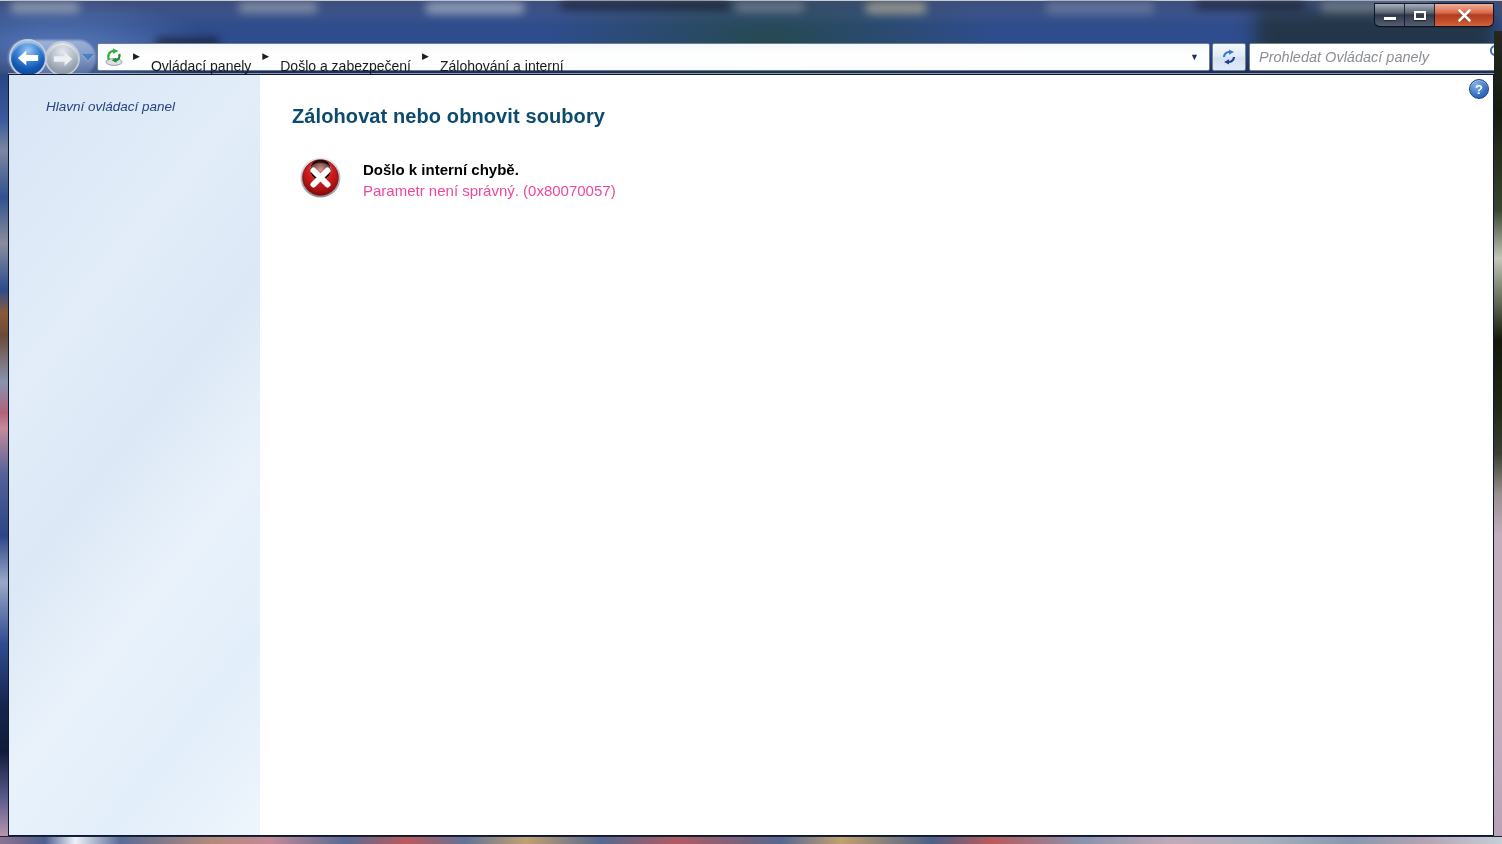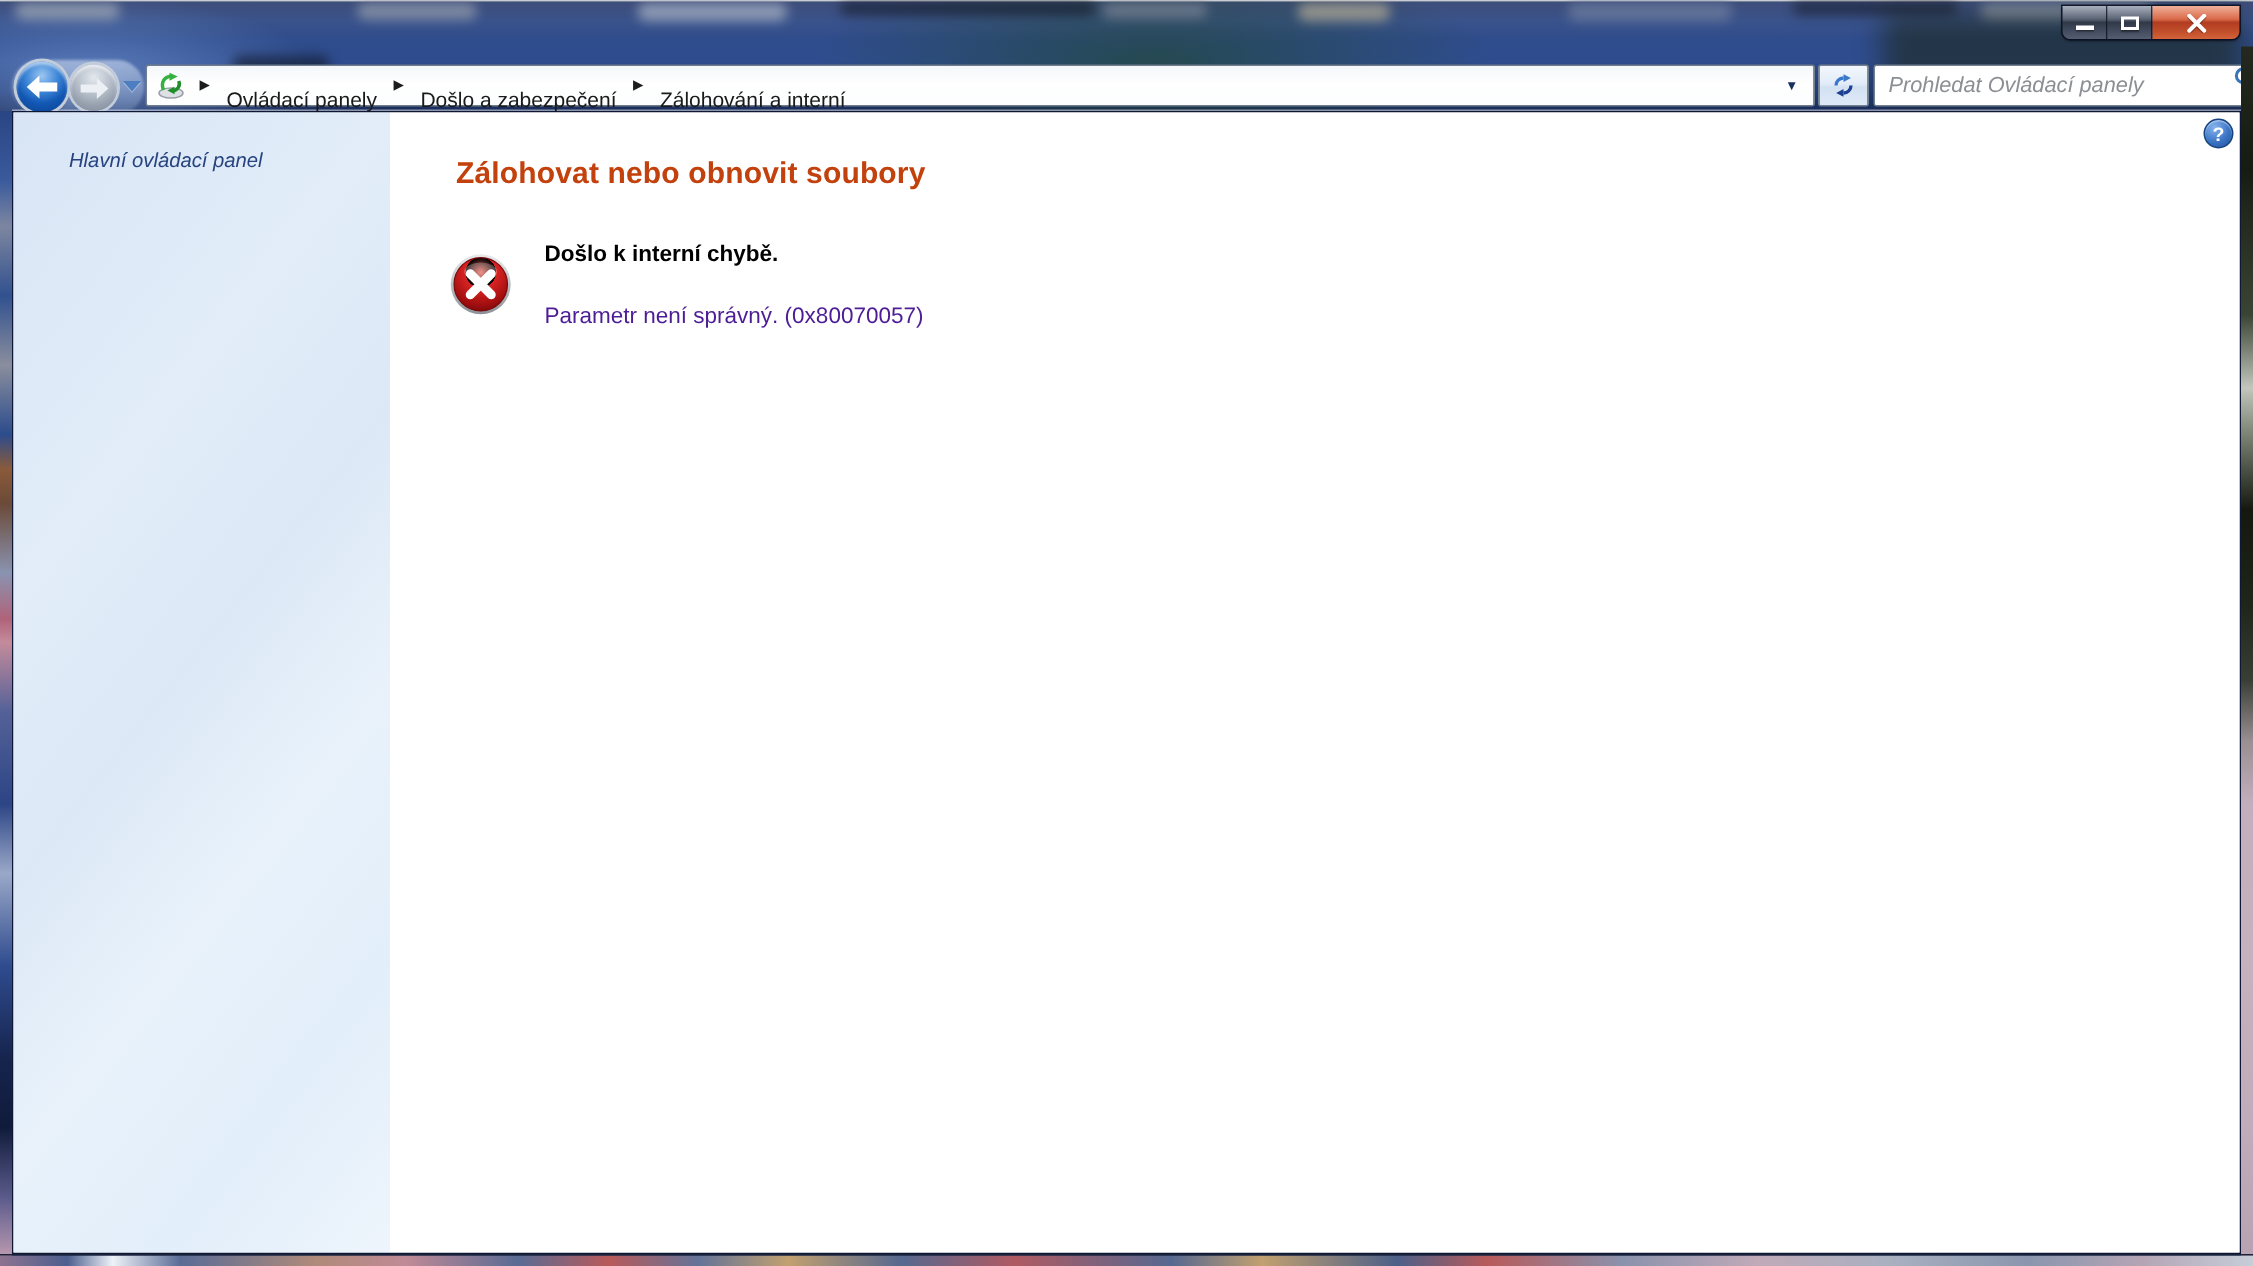--- a/index.html
+++ b/index.html
@@ -94,30 +94,30 @@
   .search input::placeholder { color:#8b8f94; font-style:italic; }
   .search .mag { width:30px; display:flex; align-items:center; justify-content:center; }
 
   
   .client { position:absolute; left:8px; top:74px; width:1486px; height:762px;
     border:1px solid #0e1733; background:#fff; display:flex; }
   .sidebar { width:251px; height:100%; position:relative;
     background:linear-gradient(128deg,#d8e5f5 0%, #e2edf9 30%, #dce8f6 48%, #e9f2fb 65%, #e2eefa 82%, #eef5fc 100%); }
   .sidebar-item { position:absolute; left:37px; top:24px; font-size:13.5px; color:#26437f; cursor:pointer;font-style:italic; }
   .main { flex:1; position:relative; background:#fff; }
-  .page-title { position:absolute; left:44px; top:30px; font-size:20px; color:#c2410c; letter-spacing:0.1px; }
+  .page-title { position:absolute; left:32px; top:30px; font-size:20px; color:#0c4a6e; letter-spacing:0.1px; }
   .help-btn { position:absolute; top:4px; right:4px; width:20px; height:20px; border-radius:50%;
     background:radial-gradient(circle at 35% 28%, #85b5ee 0%, #3b74c4 55%, #1d4f9c 100%);
     border:1px solid #17437f; color:#fff; font-size:13px; font-weight:bold;
     display:flex; align-items:center; justify-content:center; box-shadow:inset 0 1px 1px rgba(255,255,255,0.5); }
-  .error-row { position:absolute; left:40px; top:82px; display:flex;align-items:center; }
+  .error-row { position:absolute; left:40px; top:82px; display:flex; }
   .error-icon { width:41px; height:41px; flex:0 0 41px; }
   .error-texts { margin-left:22px; padding-top:3px; }
   .error-title { font-size:15px; font-weight:bold; color:#000; line-height:20px; }
-  .error-msg { font-size:15px; color:#4c1d95; line-height:21px;margin-top:20px; }
+  .error-msg { font-size:15px; color:#ec4899; line-height:21px; }
 </style>
 </head>
 <body>
 
 <div class="desktop"></div>
 
 <div class="window">
 
   <div class="glass-top">
     <div class="blob" style="left:10px;top:1px;width:70px;height:11px;background:#9aa4b4;opacity:.8;"></div>

